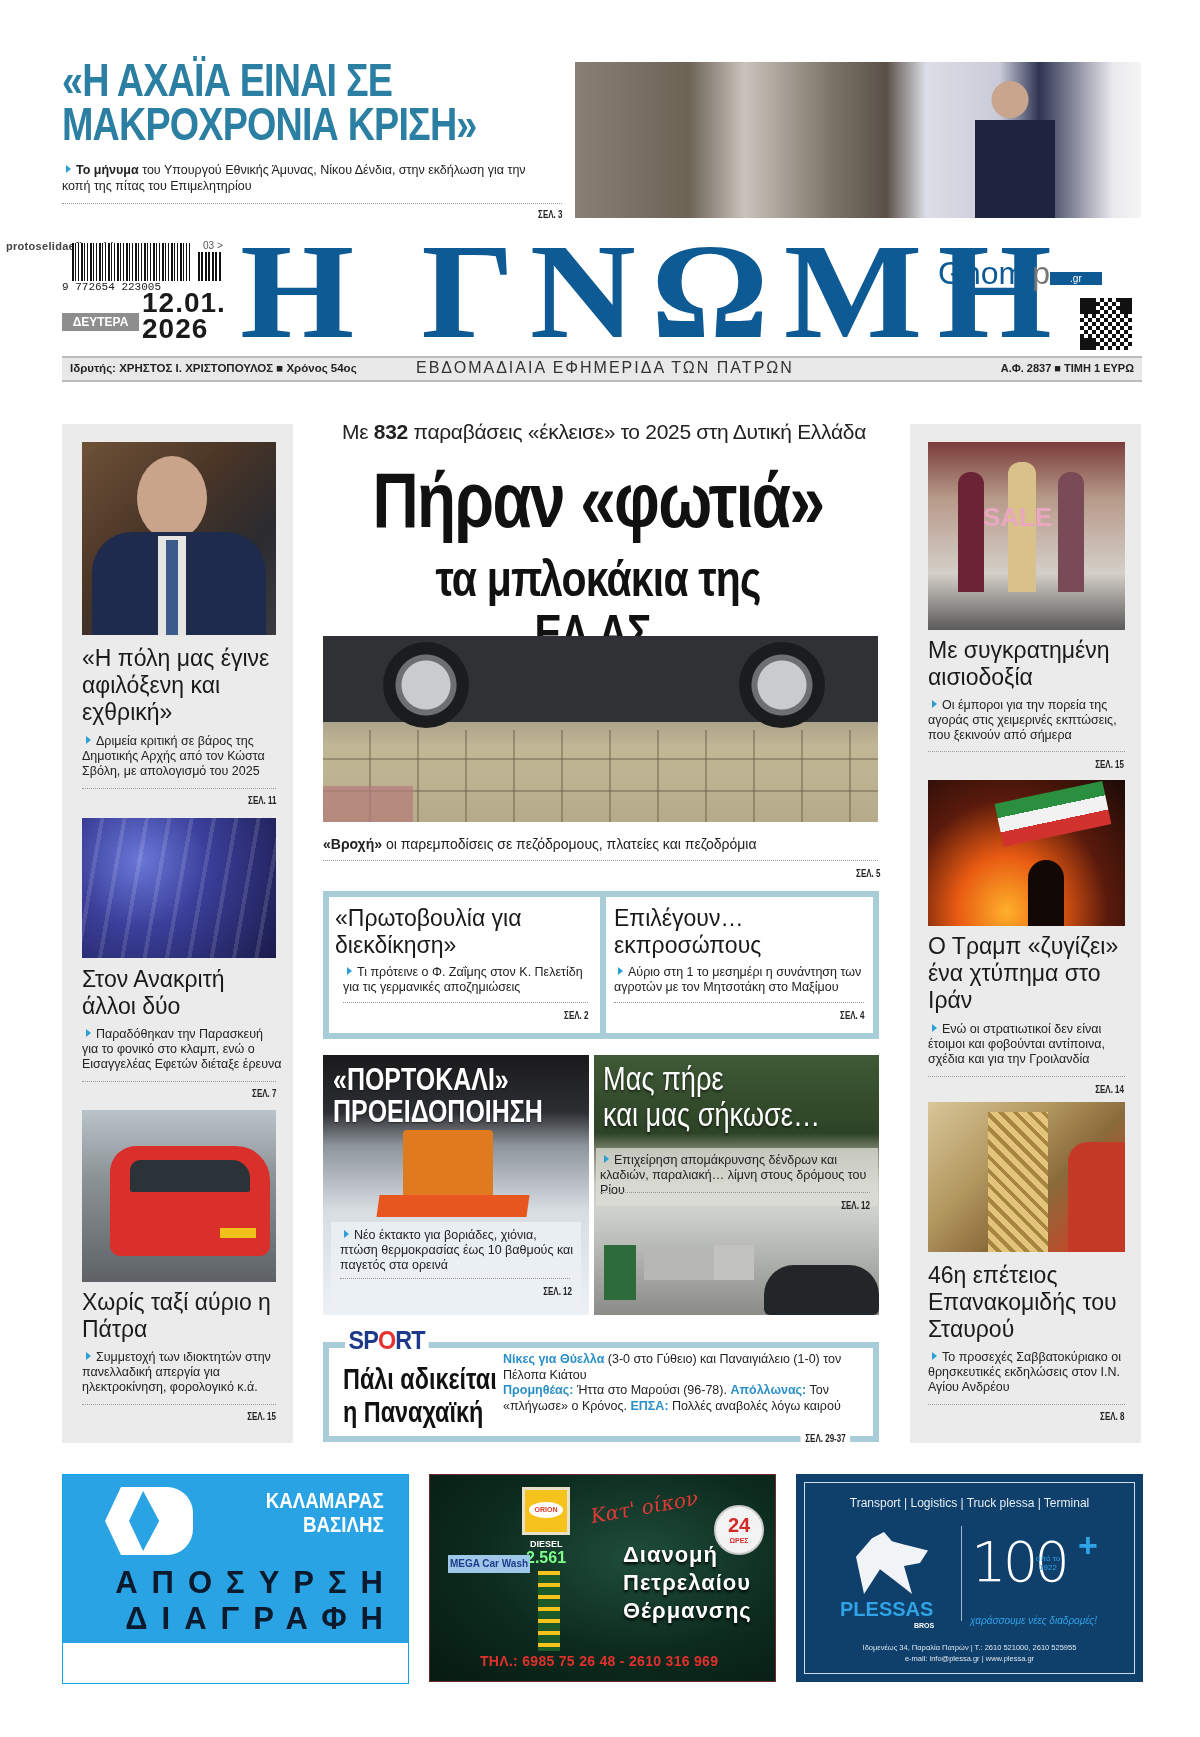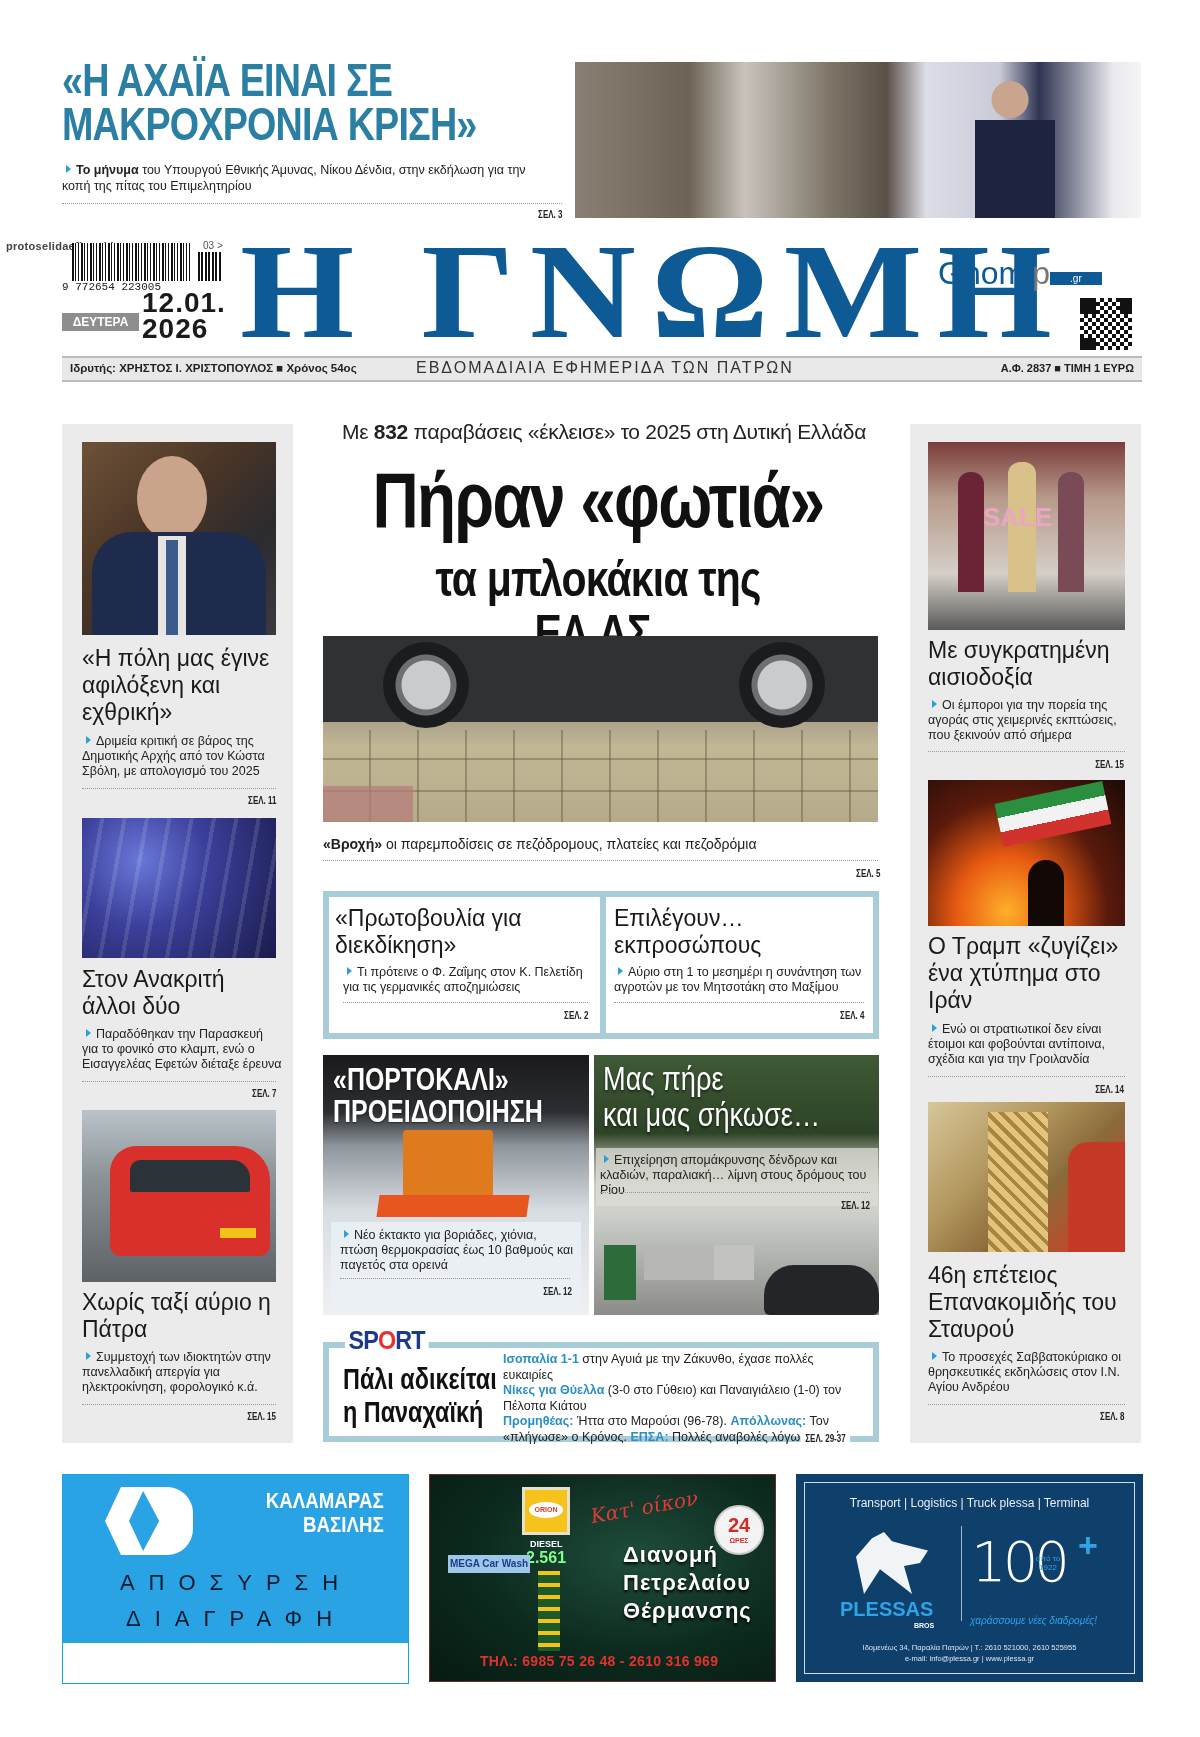--- a/index.html
+++ b/index.html
@@ -199,21 +199,20 @@
 
 <div class="abs sport-box" style="left:323px; top:1342px; width:556px; height:100px;"></div>
 <div class="abs sport-logo" style="left:345px; top:1325px; background:#fff; padding:0 4px;">
   <span>SP</span><span class="o">O</span><span>RT</span>
 </div>
 <div class="abs sport-head" style="left:343px; top:1362px;">
   <div>Πάλι αδικείται</div>
   <div>η Παναχαϊκή</div>
 </div>
 <div class="abs sport-body" style="left:503px; top:1352px; width:362px;">
-  <div><span class="hl">Ισοπαλία 1-1</span><span> στην Αγυιά με την Ζάκυνθο, έχασε πολλές ευκαιρίες</span></div>
   <div><span class="hl">Νίκες για Θύελλα</span><span> (3-0 στο Γύθειο) και Παναιγιάλειο (1-0) τον Πέλοπα Κιάτου</span></div>
   <div><span class="hl">Προμηθέας:</span><span> Ήττα στο Μαρούσι (96-78). </span><span class="hl">Απόλλωνας:</span><span> Τον «πλήγωσε» ο Κρόνος. </span><span class="hl">ΕΠΣΑ:</span><span> Πολλές αναβολές λόγω καιρού</span></div>
 </div>
 <div class="abs page-ref" style="right:350px; top:1433px; background:#fff; padding:0 6px;">ΣΕΛ. 29-37</div>
 
 <div class="abs side" style="left:910px; top:424px; width:231px; height:1019px;"></div>
 
 <div class="abs photo" style="left:928px; top:442px; width:197px; height:188px; background: linear-gradient(180deg,#7a3d3b 0%,#b79a8a 30%,#d4cfc8 70%,#5a5a5a 100%);">
   <div style="position:absolute; left:30px; top:30px; width:26px; height:120px; background:#6b2435; border-radius:12px 12px 0 0;"></div>
   <div style="position:absolute; left:80px; top:20px; width:28px; height:130px; background:#d8c28a; border-radius:12px 12px 0 0;"></div>
@@ -246,21 +245,21 @@
 <div class="abs ad1">
   <div class="ad1-top">
     <div style="position:absolute; left:42px; top:12px; width:88px; height:68px;">
       <div style="position:absolute; left:0; top:0; width:40px; height:68px; background:#fff; clip-path: polygon(40% 0,100% 0,60% 50%,100% 100%,40% 100%,0 50%);"></div>
       <div style="position:absolute; left:36px; top:0; width:52px; height:68px; background:#fff; border-radius:0 26px 26px 0; clip-path: polygon(0 0,100% 0,100% 100%,0 100%,35% 50%);"></div>
     </div>
     <div style="position:absolute; right:24px; top:14px; text-align:right; color:#fff; font-weight:700; font-size:22px; line-height:24px; transform: scaleX(0.85); transform-origin: right top;">
       <div>ΚΑΛΑΜΑΡΑΣ</div>
       <div>ΒΑΣΙΛΗΣ</div>
     </div>
-    <div style="position:absolute; left:12px; top:90px; width:322px; text-align:center; color:#0c1a2e; font-weight:400; font-size:22px; line-height:36px; letter-spacing:14px;">
+    <div style="position:absolute; left:12px; top:90px; width:322px; text-align:right; color:#0c1a2e; font-weight:700; font-size:31px; line-height:36px; letter-spacing:14px;">
       <div>ΑΠΟΣΥΡΣΗ</div>
       <div>ΔΙΑΓΡΑΦΗ</div>
     </div>
   </div>
 </div>
 
 <div class="abs ad2">
   <div style="position:absolute; left:92px; top:12px; width:48px; height:48px; background:#f6c21c; border:3px solid #e8e0c8;">
     <div style="position:absolute; left:4px; top:12px; width:34px; height:16px; background:#fff; border-radius:50%; color:#d83a1e; font-size:7px; font-weight:700; text-align:center; line-height:16px;">ORION</div>
   </div>

